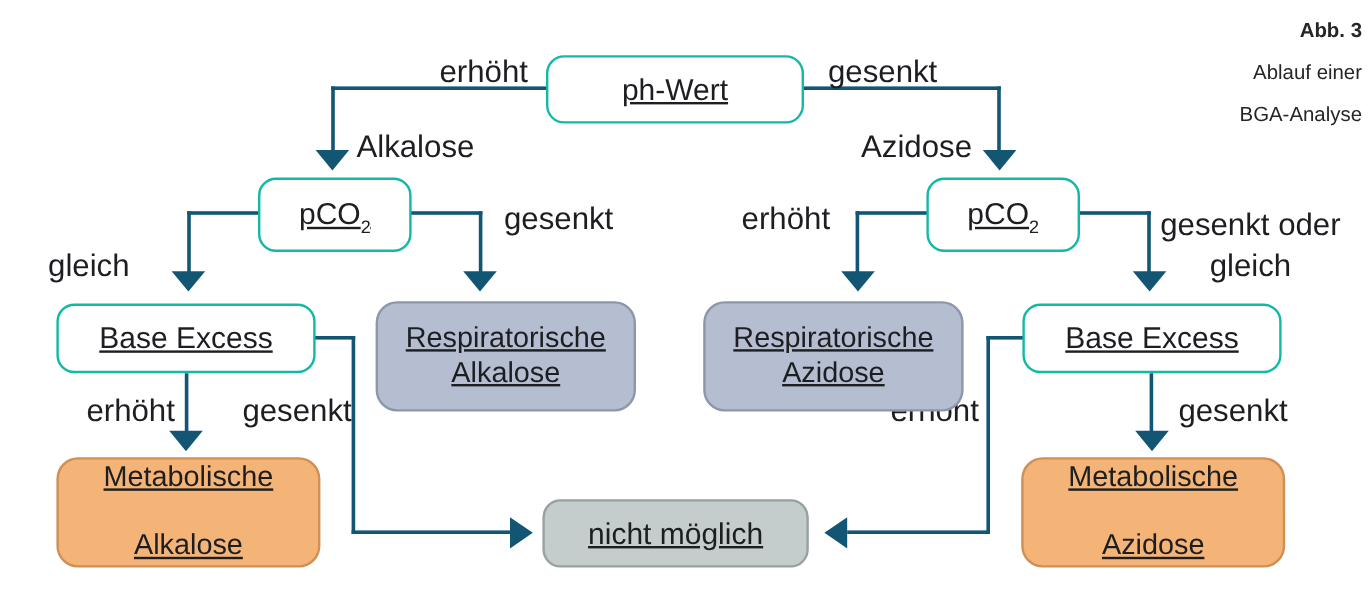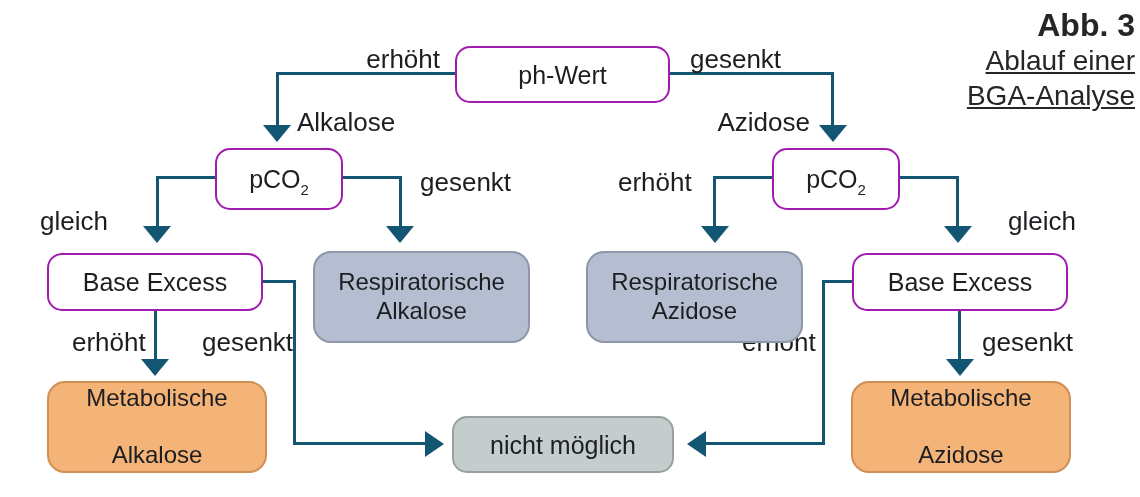--- a/index.html
+++ b/index.html
@@ -2,40 +2,40 @@
 <html><head>
 <meta charset="utf-8">
 <style>
   html,body { margin:0; padding:0; background:#ffffff; }
   #stage {
     position:relative; width:1140px; height:497px; background:#ffffff;
     font-family:"Liberation Sans", sans-serif; color:#1c1e21; overflow:hidden;
   }
   .box {
     position:absolute; box-sizing:border-box;
-    border:2px solid #a21caf; border-radius:15px; background:#ffffff;
+    border:2px solid #14b8a6; border-radius:15px; background:#ffffff;
     display:flex; flex-direction:column; align-items:center; justify-content:center;
-    text-align:center; font-size:25px; line-height:1.2; color:#1c1e21;
+    text-align:center; font-size:25px; line-height:1.2; color:#1c1e21;text-decoration:underline;
   }
   .box.two-line { font-size:24px; border-radius:18px;text-align:center; }
   .fill-blue   { background:#b5bed0; border-color:#8d97a9; }
   .fill-orange { background:#f4b377; border-color:#cf8f55;gap:28px; }
   .fill-gray   { background:#c4cdcc; border-color:#97a1a0; }
   .line { position:absolute; background:#135674; }
   .arr { position:absolute; width:0; height:0; }
   .arr.down  { border-left:14px solid transparent; border-right:14px solid transparent; border-top:17px solid #135674; }
   .arr.right { border-top:13px solid transparent; border-bottom:13px solid transparent; border-left:19px solid #135674; }
   .arr.left  { border-top:13px solid transparent; border-bottom:13px solid transparent; border-right:19px solid #135674; }
   .lbl { position:absolute; font-size:26px; white-space:nowrap; color:#1c1e21; }
   .lbl.center { text-align:center; white-space:normal; line-height:1.3; }
   .lbl.right { text-align:right; }
   sub.s2 { font-size:15px; vertical-align:-7px; line-height:0; }
   #caption { position:absolute; left:930px; top:8px; width:205px; text-align:right; color:#262626; }
-  #caption .cap-label { font-weight:bold; font-size:32px; line-height:35px; }
-  #caption .cap-line  { font-size:28px; line-height:35px;text-decoration:underline; }
+  #caption .cap-label { font-weight:bold; font-size:17px; line-height:35px; }
+  #caption .cap-line  { font-size:17px; line-height:35px; }
 </style>
 </head>
 <body>
 
 <div id="stage">
 
   <div class="line" style="left:276px;top:72px;width:180px;height:3px"></div>
   <div class="line" style="left:276px;top:72px;width:3px;height:56px"></div>
   <div class="line" style="left:668px;top:72px;width:166px;height:3px"></div>
   <div class="line" style="left:831px;top:72px;width:3px;height:56px"></div>
@@ -76,21 +76,21 @@
   <div class="lbl" style="left:297px;top:107px">Alkalose</div>
   <div class="lbl right" style="left:700px;top:107px;width:110px">Azidose</div>
 
   <div class="lbl center" style="left:8px;top:171px;width:132px">
     <br>
     <span>gleich</span>
   </div>
   <div class="lbl" style="left:420px;top:167px">gesenkt</div>
   <div class="lbl" style="left:618px;top:167px">erhöht</div>
   <div class="lbl center" style="left:966px;top:171px;width:152px">
-    <br>
+    <span>gesenkt oder</span><br>
     <span>gleich</span>
   </div>
 
   <div class="lbl" style="left:72px;top:327px">erhöht</div>
   <div class="lbl" style="left:202px;top:327px">gesenkt</div>
   <div class="lbl" style="left:742px;top:327px">erhöht</div>
   <div class="lbl" style="left:982px;top:327px">gesenkt</div>
 
   <div class="box" style="left:455px;top:46px;width:215px;height:57px">
     <span>ph-Wert</span>

